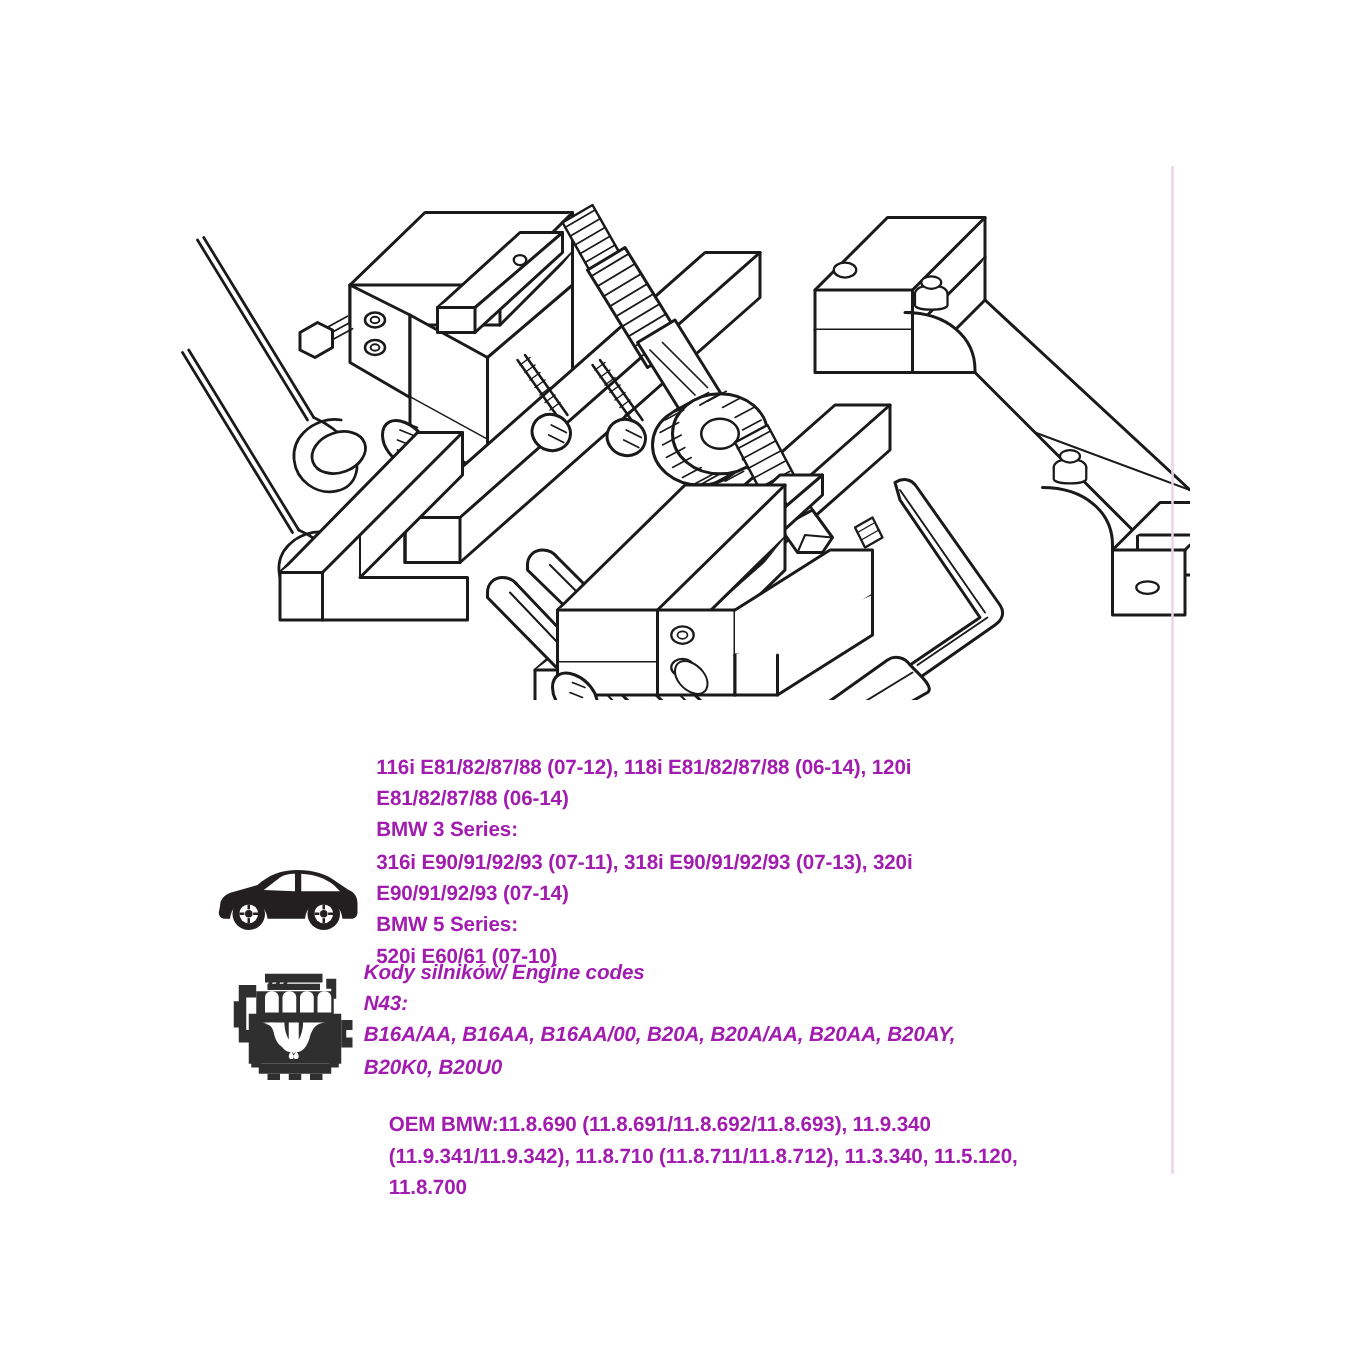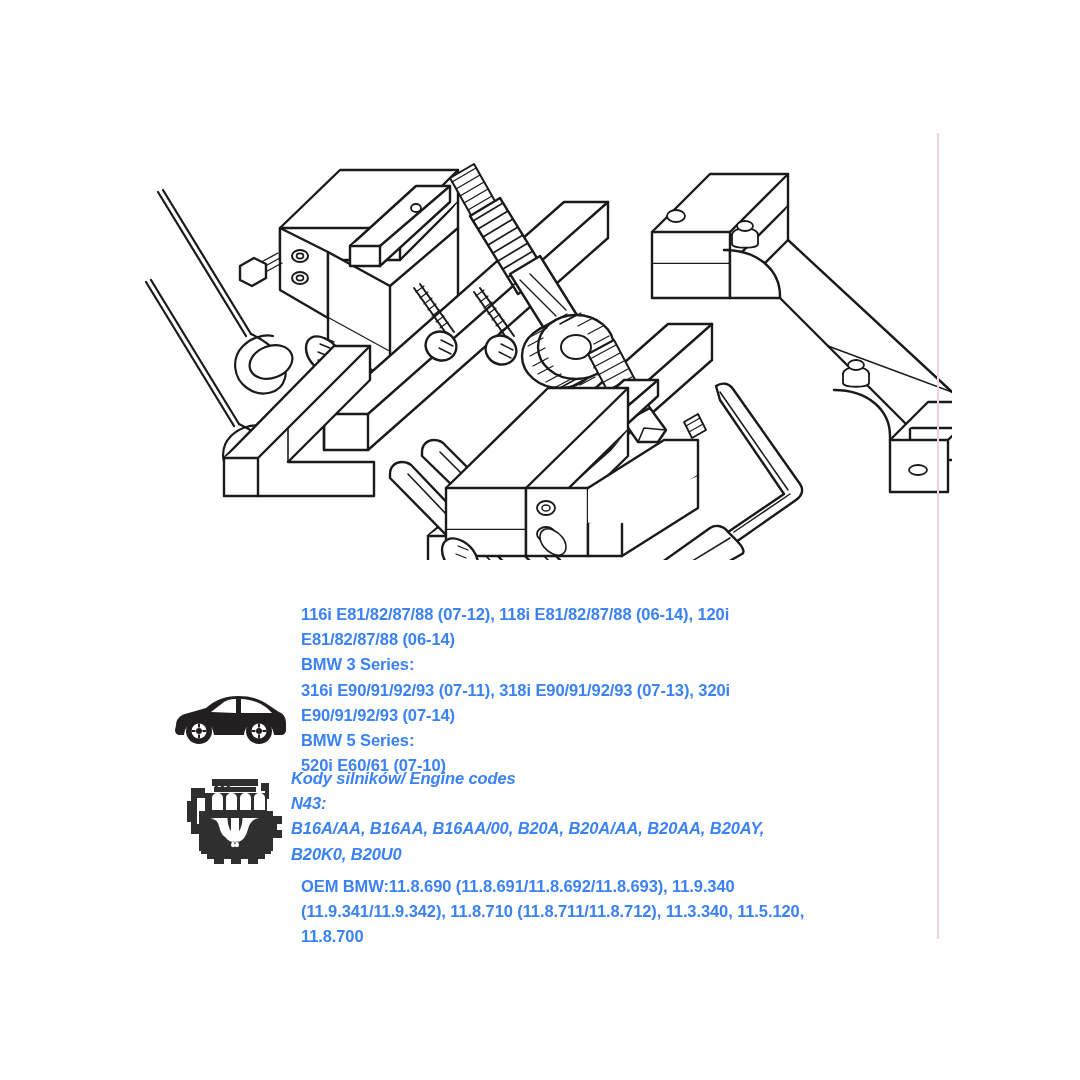--- a/index.html
+++ b/index.html
@@ -63,36 +63,36 @@
     display: flex;
     align-items: center;
     justify-content: center;
   }
 
   .spec-text {
     font-size: 16.5px;
     font-weight: bold;
     line-height: 25.2px;
     letter-spacing: -0.1px;
-    color: #3b82f6;
+    color: #a21caf;
     white-space: pre-line;
   }
 
   
   #row-vehicles { left: 170px; top: 14px; }
   #row-vehicles .spec-icon { width: 120px; height: 160px; padding-top: 38px; }
   #row-vehicles .spec-text { width: 560px; padding-left: 11px; }
 
   
   #row-engine { left: 170px; top: 178px; }
   #row-engine .spec-icon { width: 120px; height: 100px; padding-top: 8px; padding-left: 10px; box-sizing: border-box; }
   #row-engine .spec-text { width: 560px; padding-left: 1px; font-style: italic; }
 
   
-  #row-oem { left: 301px; top: 286px; width: 570px; }
+  #row-oem { left: 301px; top: 300px; width: 570px; justify-content: flex-end; }
   #row-oem .spec-text { width: 560px; }
 
   .icon-car svg, .icon-engine svg { display: block; }
 </style>
 </head>
 <body>
 
 <div id="page">
 
   <div id="illustration">

